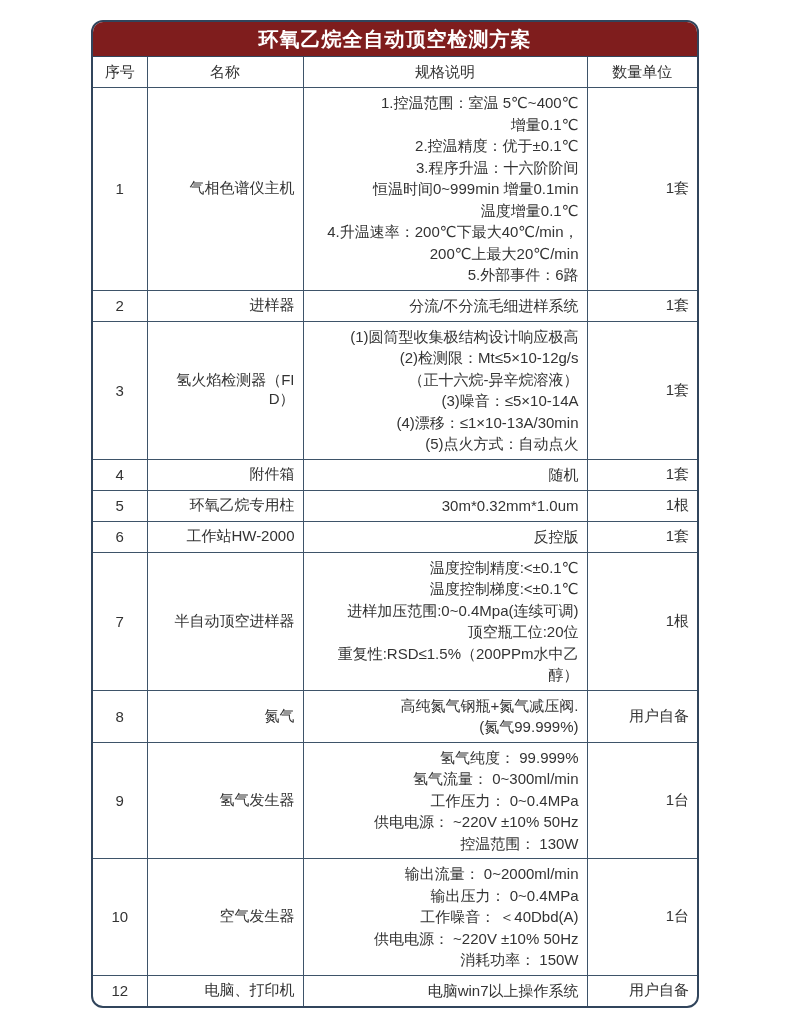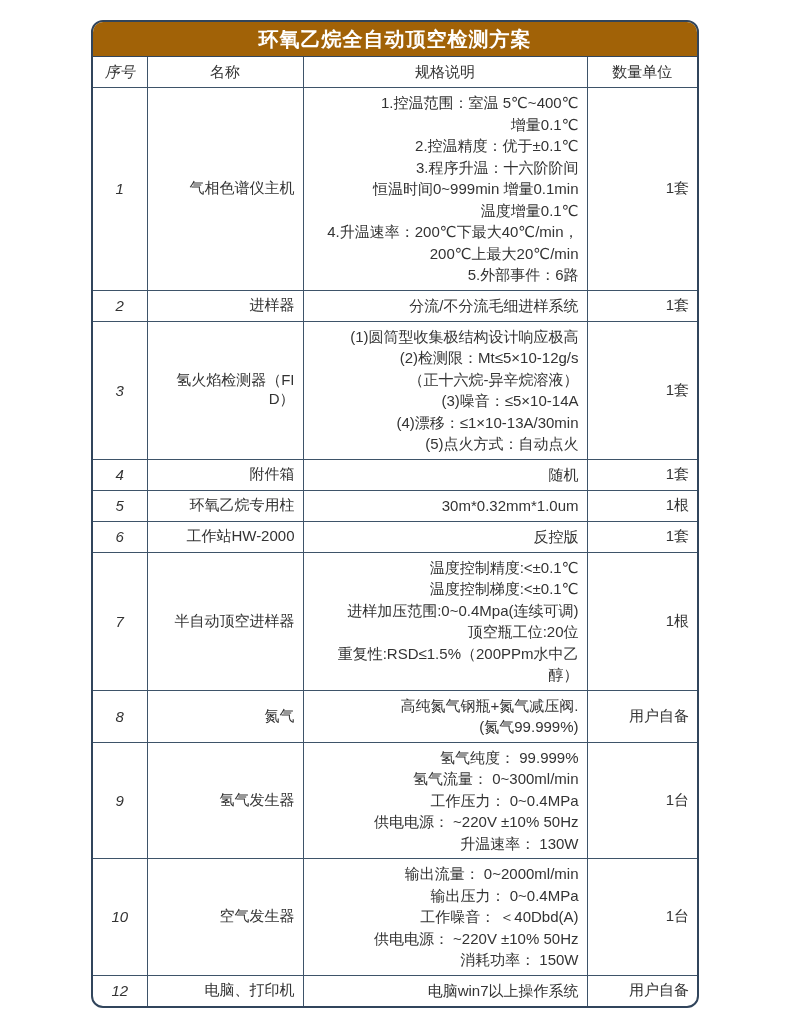--- a/index.html
+++ b/index.html
@@ -10,21 +10,21 @@
   }
   .card{
     width:604px;
     margin:20px auto 0 auto;
     border:2px solid #31455c;
     border-radius:12px;
     overflow:hidden;
     background:#ffffff;
   }
   .title-bar{
-    background:#a16207;
+    background:#7f1d1d;
     color:#ffffff;
     font-size:20px;
     font-weight:bold;
     text-align:center;
     height:34px;
     line-height:34px;
     letter-spacing:1px;
     border-bottom:1px solid #31455c;
   }
   table{
@@ -46,21 +46,21 @@
     overflow:hidden;
     text-align:right;
   }
   thead th{
     font-weight:normal;
     text-align:center;
     height:22px;
     font-size:15px;
     color:#333333;
   }
-  th.c-no, td.c-no{text-align:center;padding-left:2px;padding-right:2px;font-style:italic;}
+  th.c-no, td.c-no{text-align:center;padding-left:2px;padding-right:2px;}
   td.c-name{padding-left:24px;}
   td.c-qty{padding-left:24px;}
   .spec-line{line-height:21.5px;}
   tr.single td{height:22px;}
   
   table tr:first-child th{border-top:none;}
   table tr:last-child td{border-bottom:none;}
   th:first-child,td:first-child{border-left:none;}
   th:last-child,td:last-child{border-right:none;margin-top:44px;}
 </style>
@@ -168,21 +168,21 @@
           <td class="c-qty">用户自备</td>
         </tr>
         <tr>
           <td class="c-no">9</td>
           <td class="c-name">氢气发生器</td>
           <td class="c-spec">
             <div class="spec-line">氢气纯度： 99.999%</div>
             <div class="spec-line">氢气流量： 0~300ml/min</div>
             <div class="spec-line">工作压力： 0~0.4MPa</div>
             <div class="spec-line">供电电源： ~220V ±10% 50Hz</div>
-            <div class="spec-line">升温速率： 130W</div>
+            <div class="spec-line">控温范围： 130W</div>
           </td>
           <td class="c-qty">1台</td>
         </tr>
         <tr>
           <td class="c-no">10</td>
           <td class="c-name">空气发生器</td>
           <td class="c-spec">
             <div class="spec-line">输出流量： 0~2000ml/min</div>
             <div class="spec-line">输出压力： 0~0.4MPa</div>
             <div class="spec-line">工作噪音： ＜40Dbd(A)</div>

